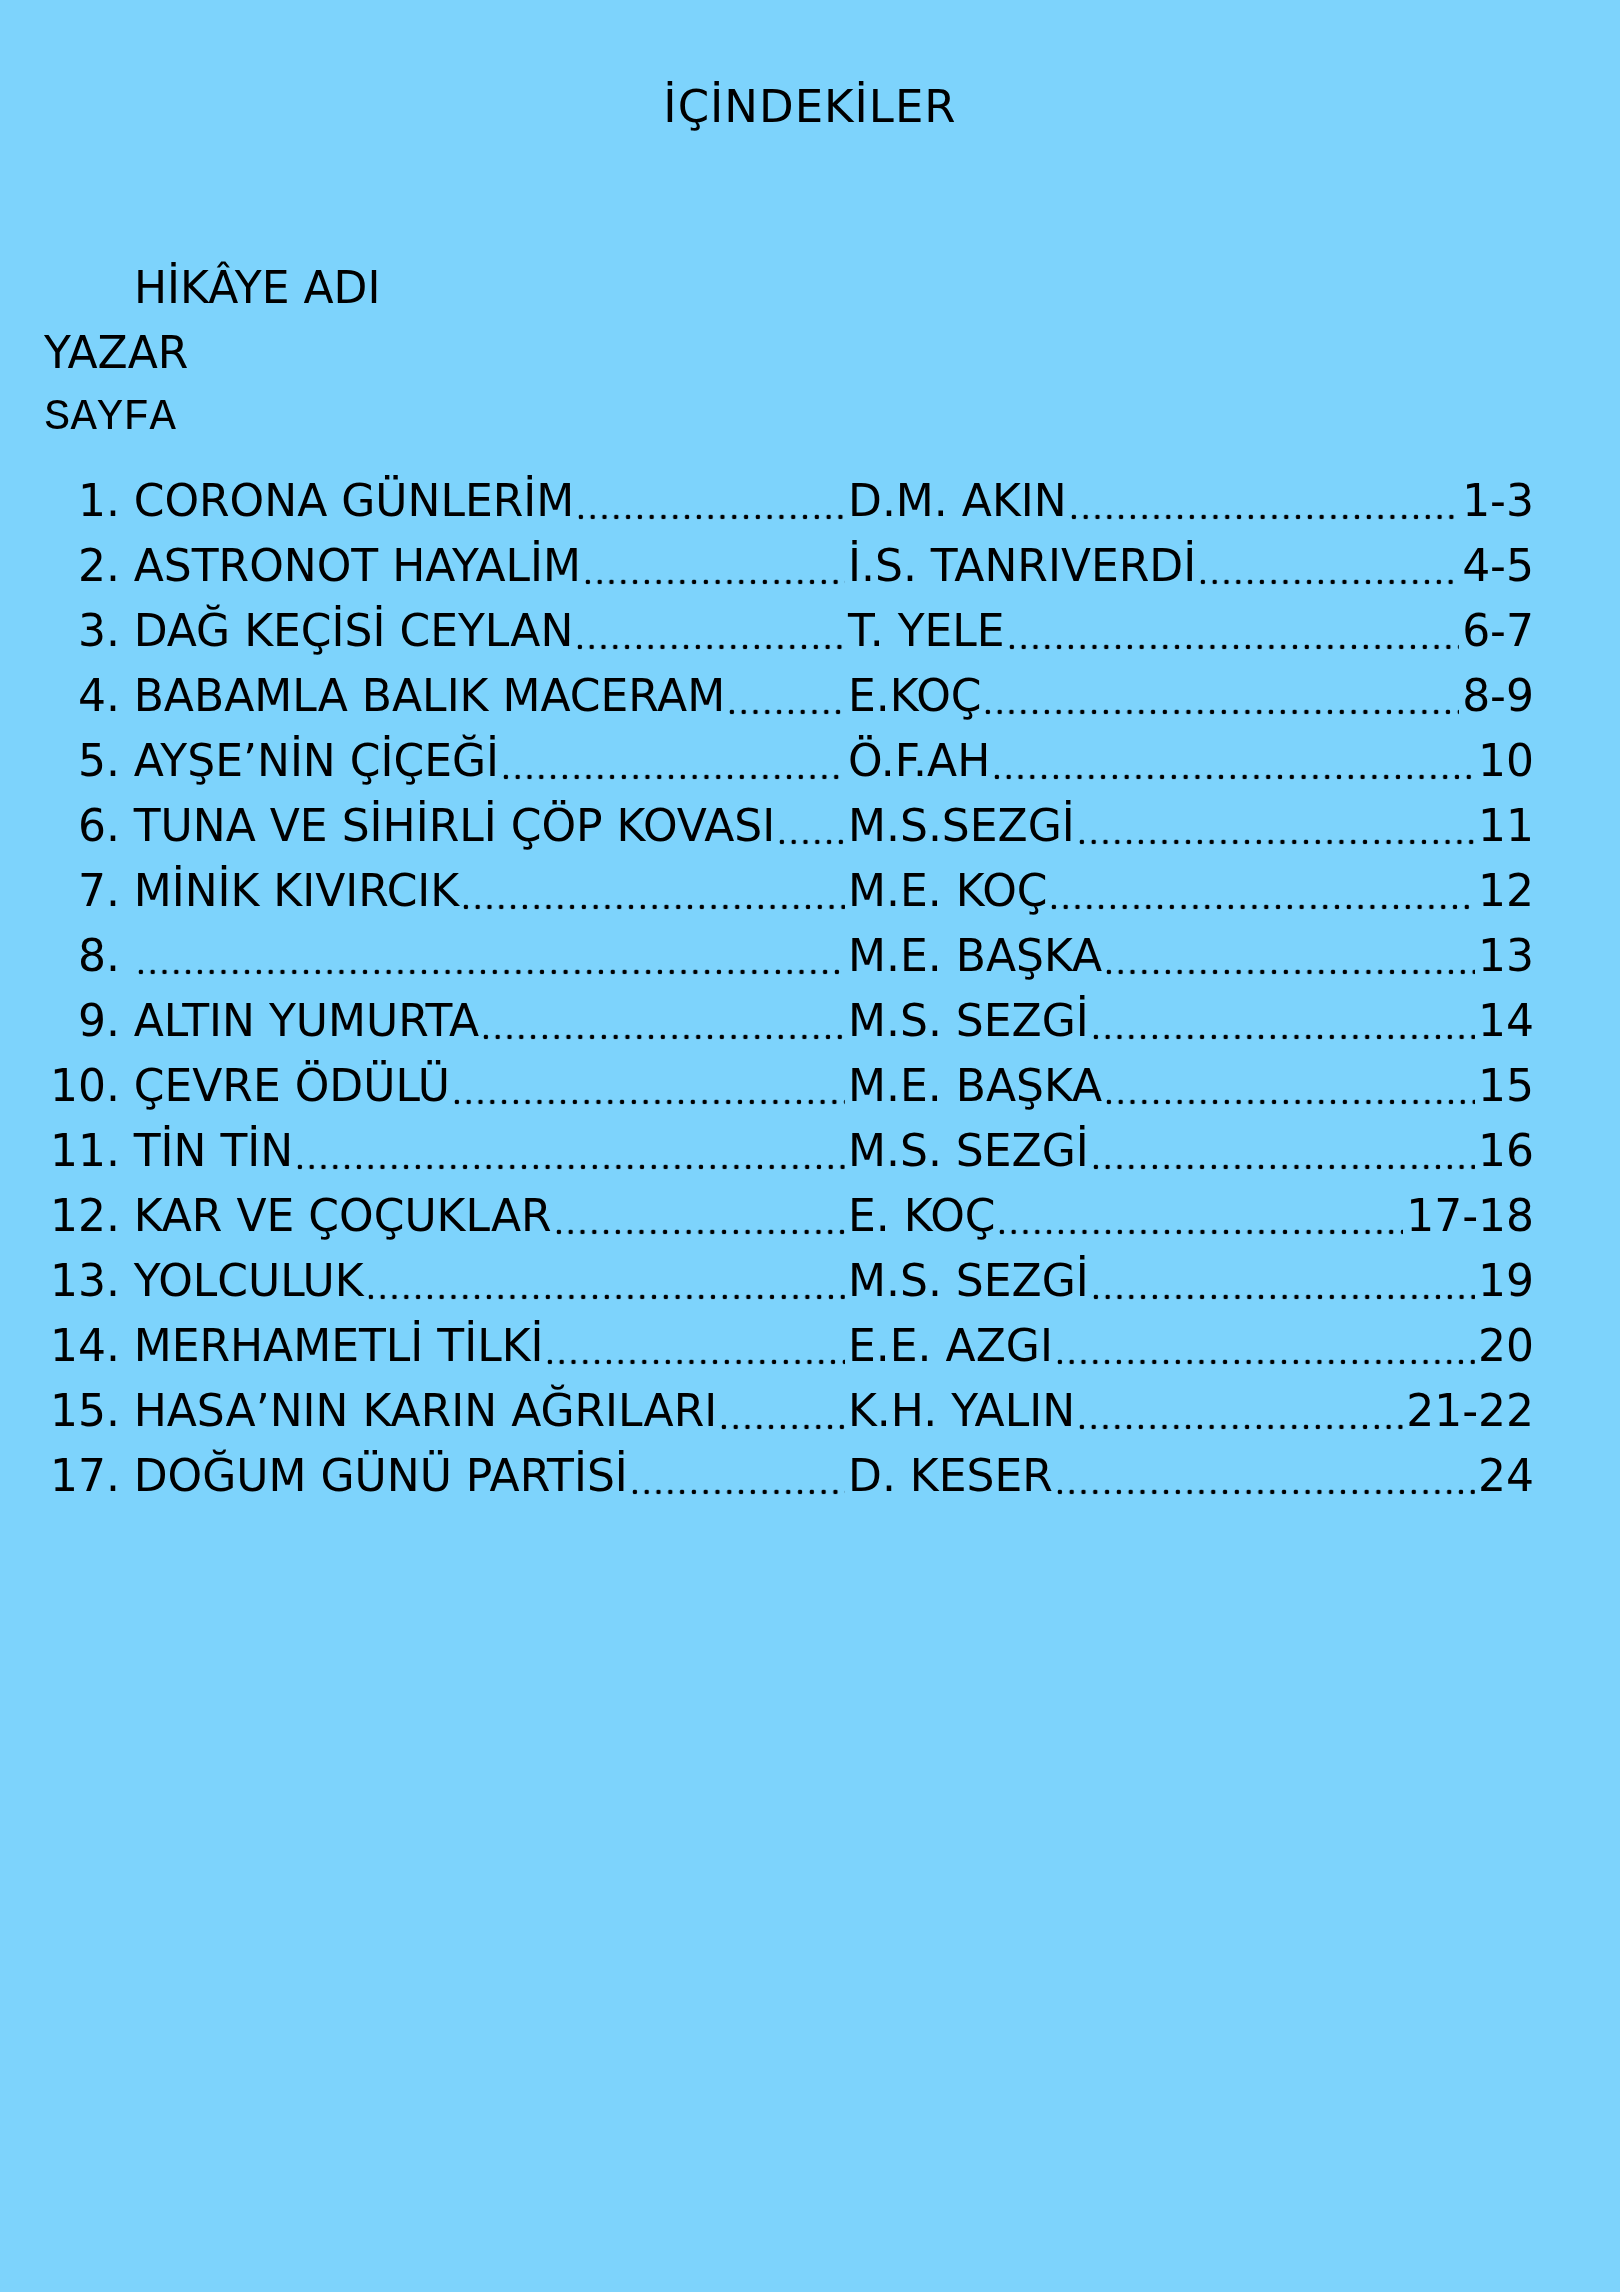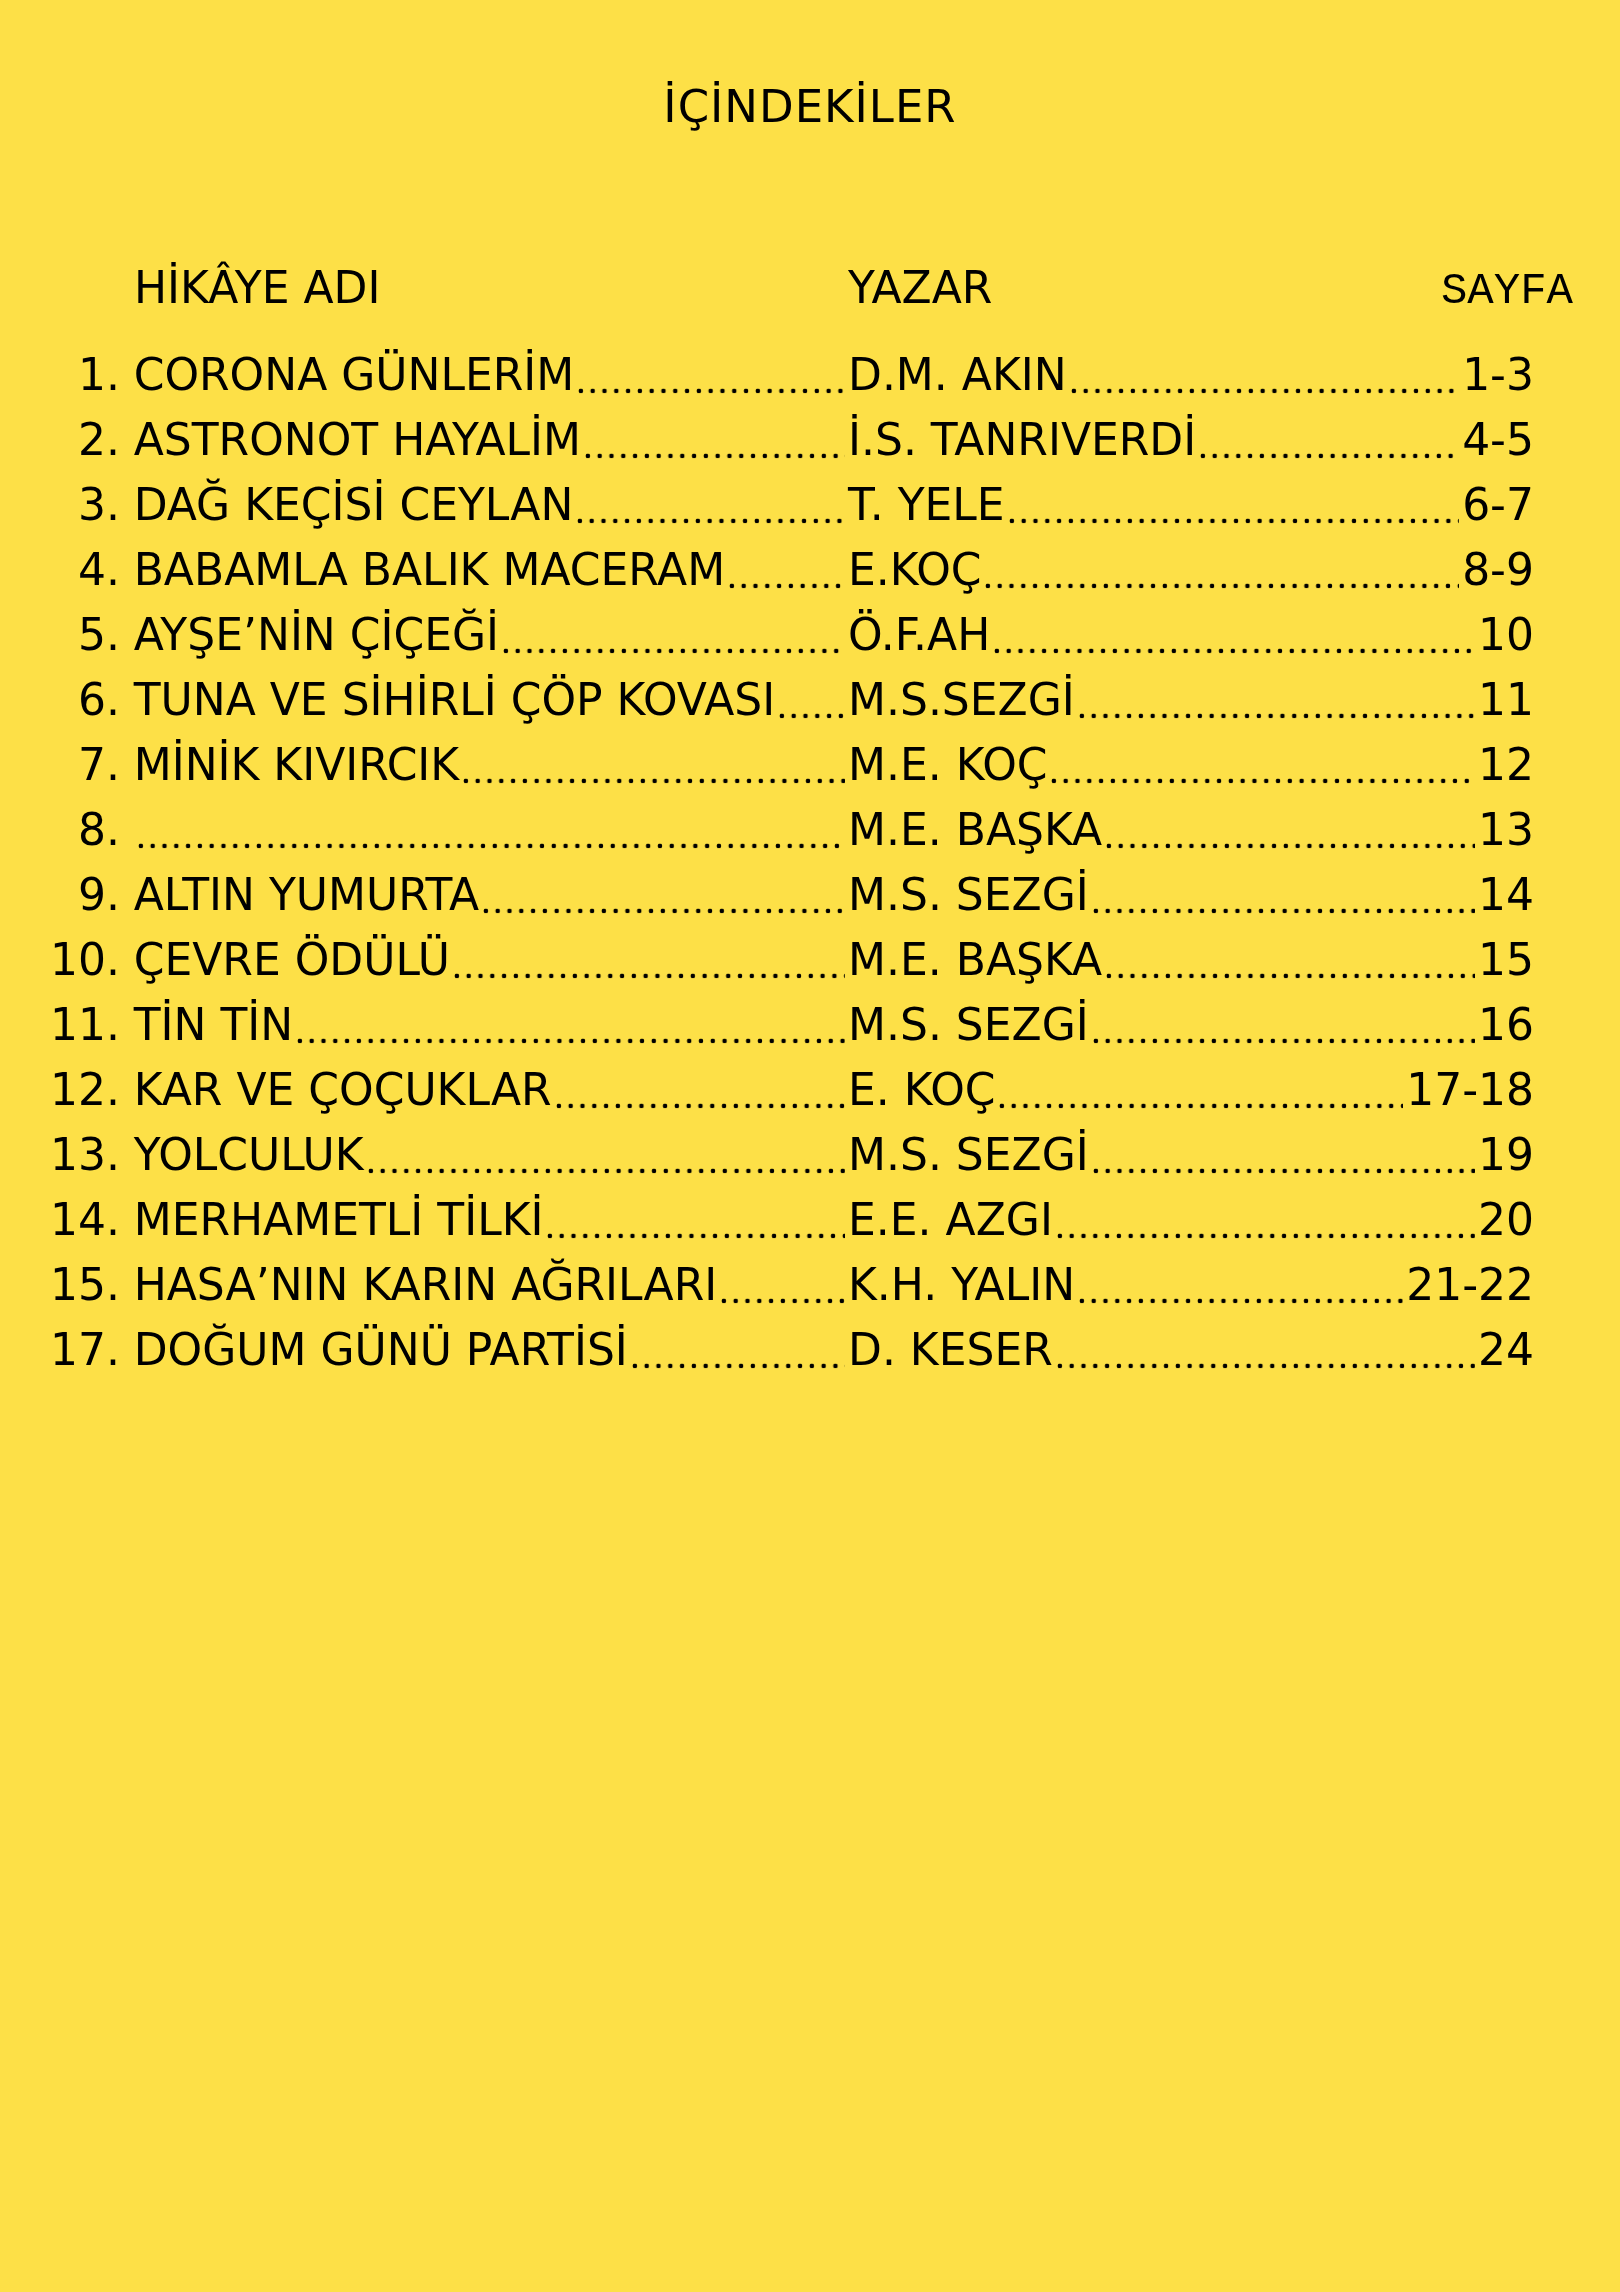--- a/index.html
+++ b/index.html
@@ -4,21 +4,21 @@
 <style>
   html, body {
     margin: 0;
     padding: 0;
     background: #ffffff;
   }
   .page {
     position: relative;
     width: 1620px;
     height: 2293px;
-    background: #fde047;
+    background: #7dd3fc;
     color: #000000;
     font-family: "DejaVu Sans", sans-serif;
     overflow: hidden;
   }
   .doc-title {
     margin-top: 76px;
     text-align: center;
     font-size: 45px;
     line-height: 61px;
     font-weight: 400;
@@ -28,20 +28,21 @@
   .toc-header {
     box-sizing: border-box;
     width: 1573px;
     padding-left: 44px;
     margin-top: 118px;
     display: flex;
     align-items: baseline;
     font-size: 44px;
     line-height: 65px;
     white-space: nowrap;
+    flex-direction: column;
   }
   .toc-header .h-story {
     box-sizing: border-box;
     width: 804px;
     padding-left: 90px;
     flex: 0 0 auto;
   }
   .toc-header .h-author {
     flex: 1 1 auto;
   }

